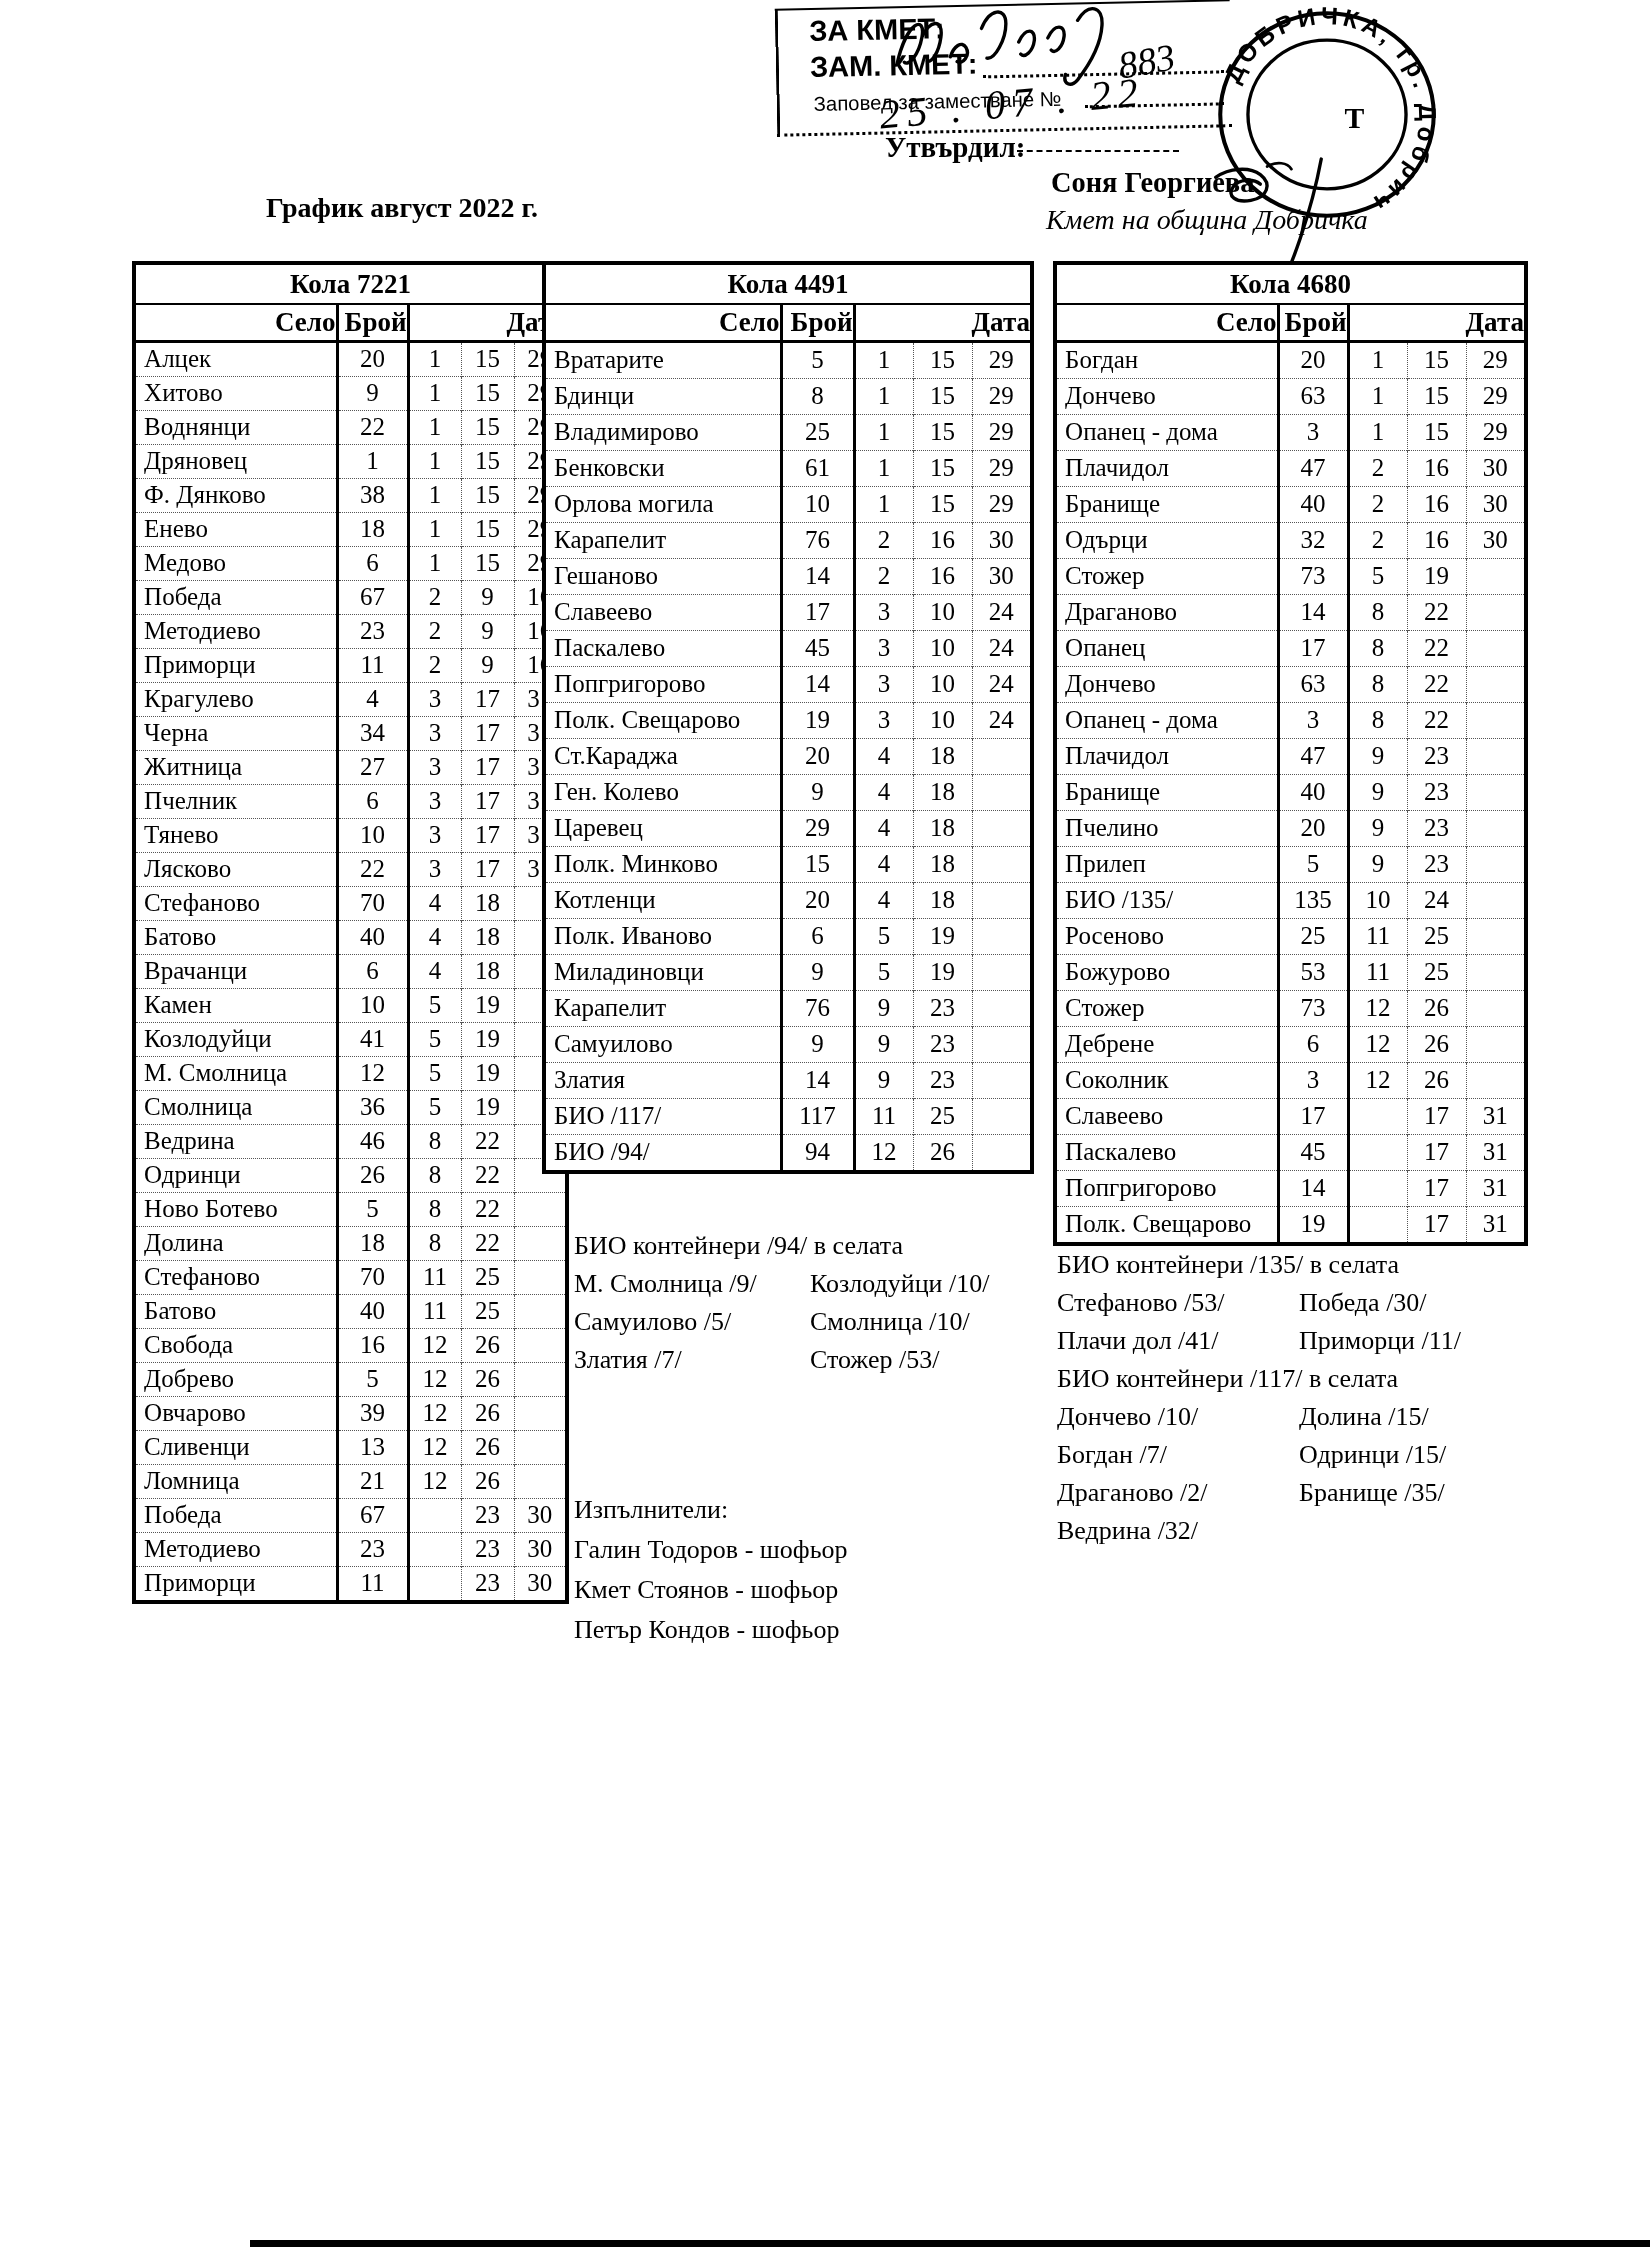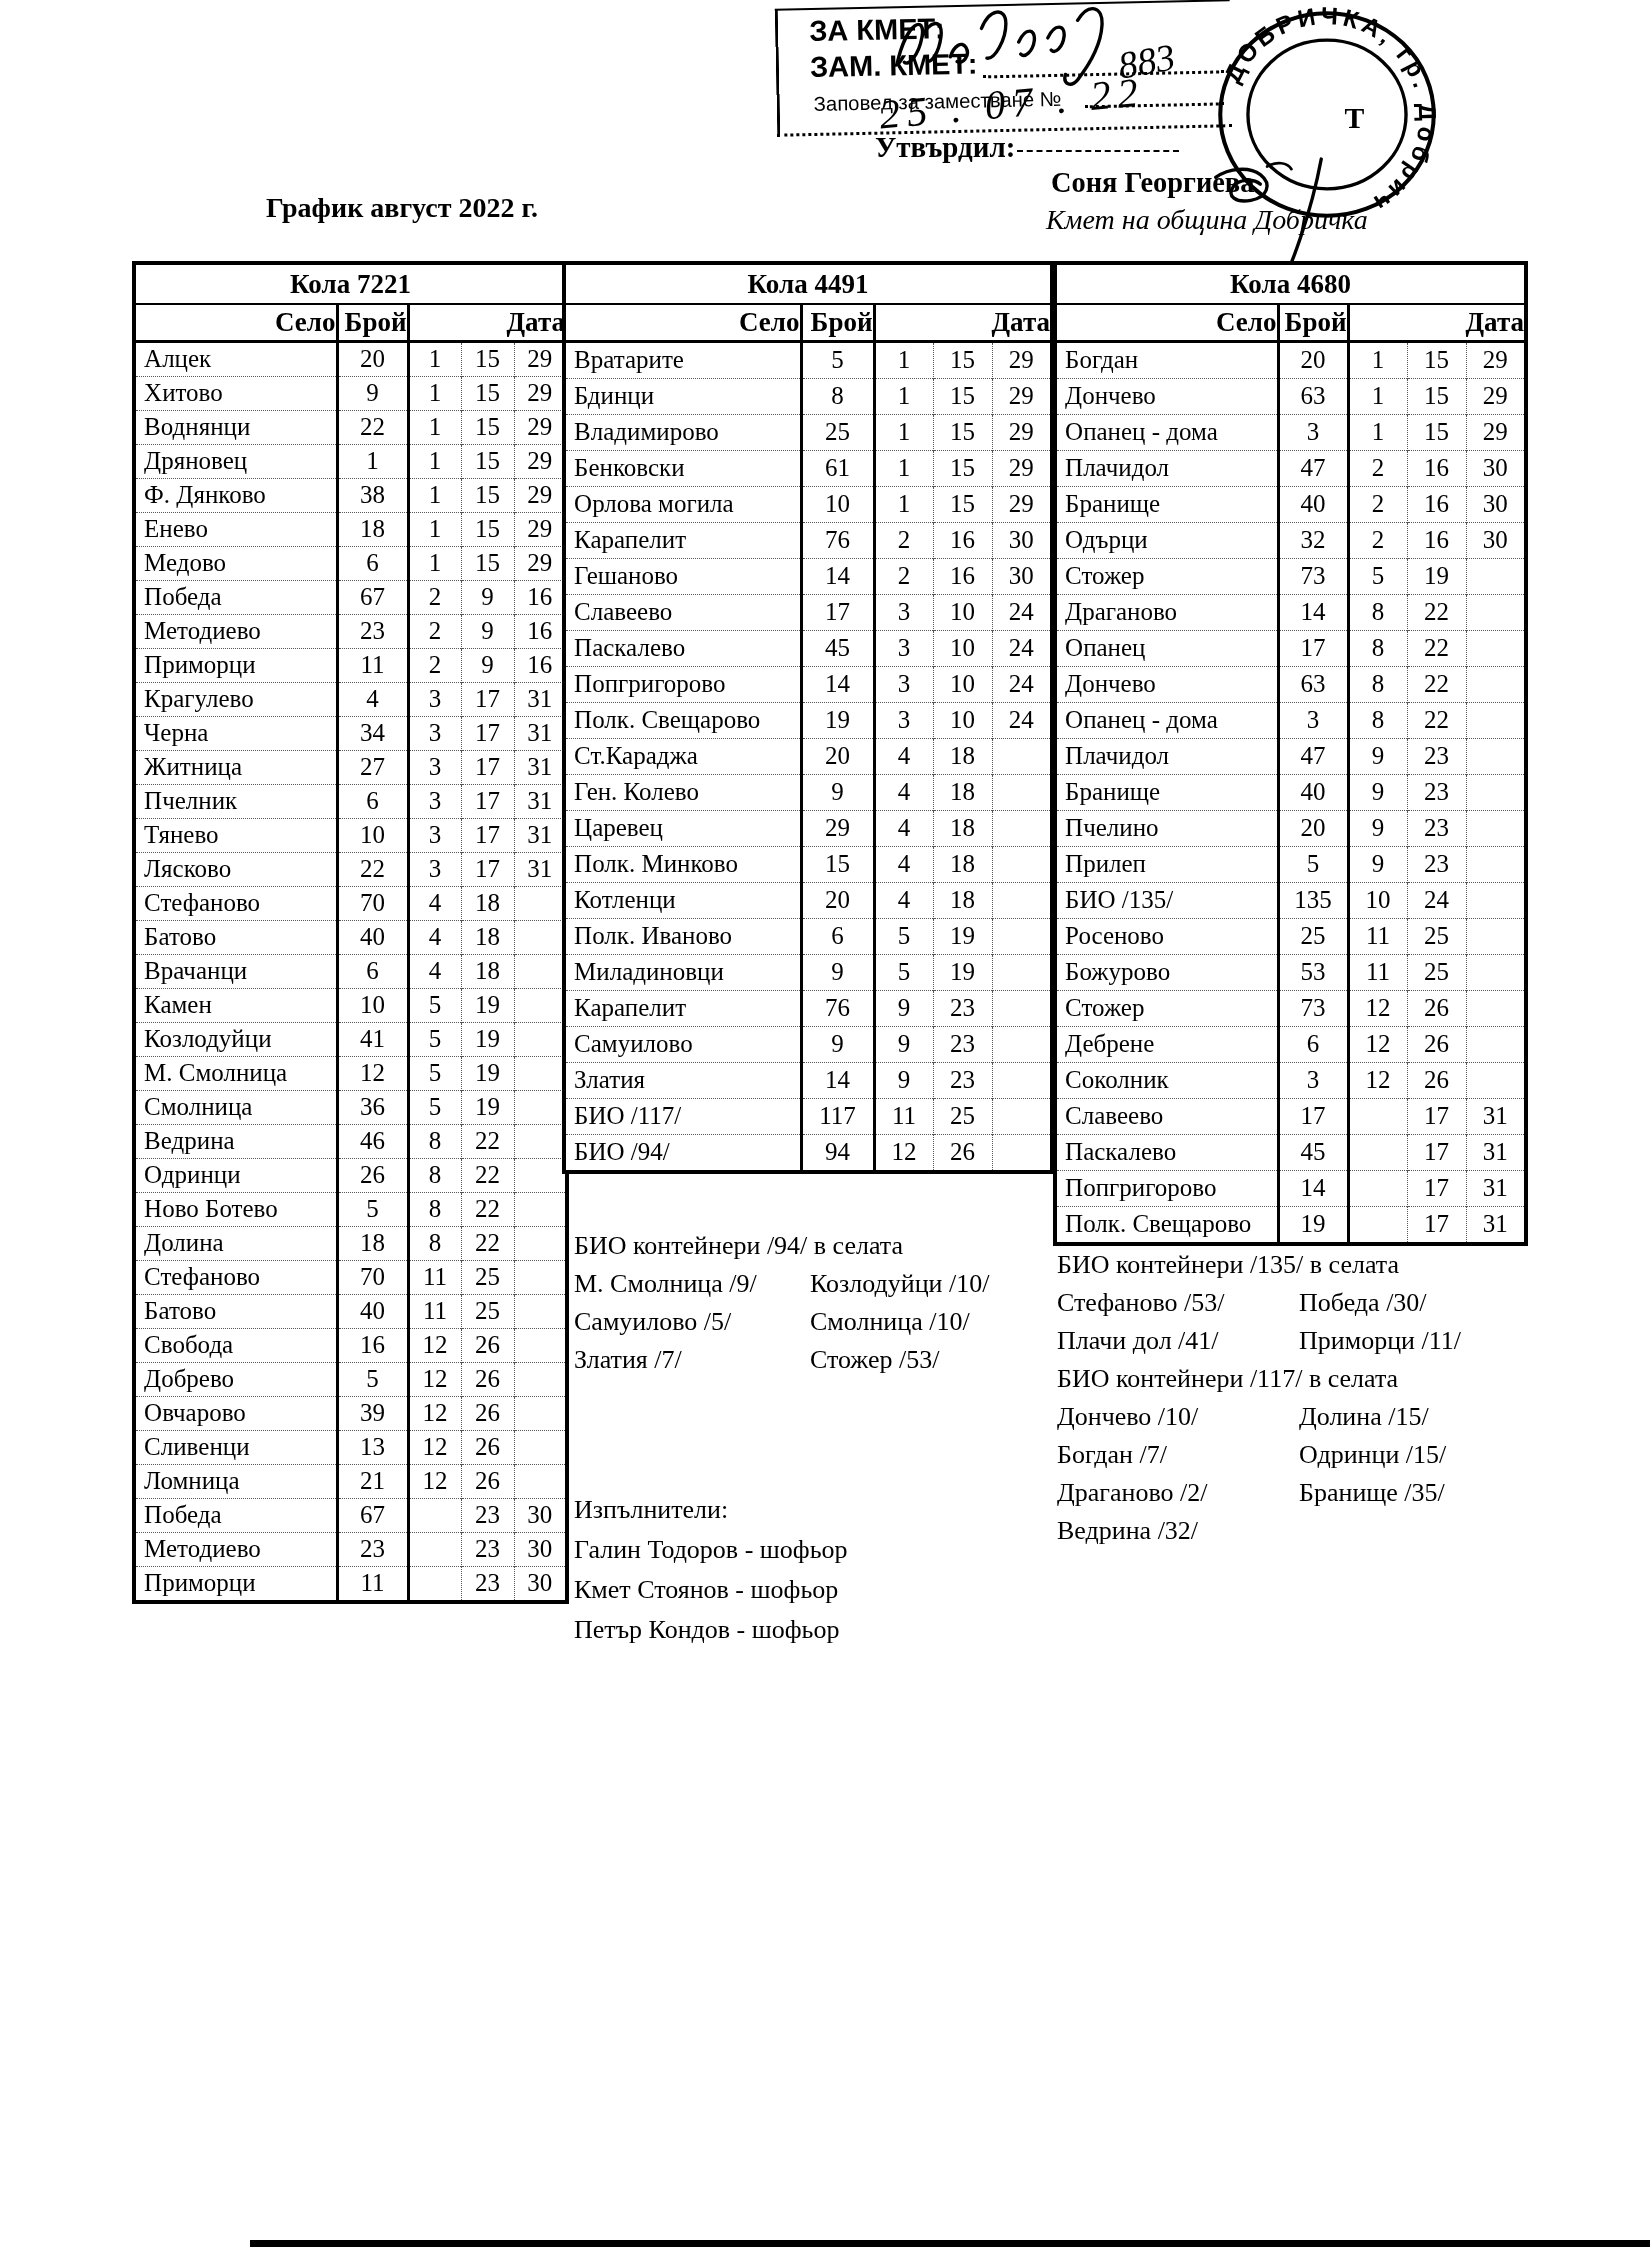--- a/index.html
+++ b/index.html
@@ -2,21 +2,21 @@
 <html style="font-size:10.8px"><head>
 <meta charset="utf-8">
 <style>
   html,body{margin:0;padding:0;background:#e8e8e8;}
   .page{position:relative;width:1651px;height:2250px;background:#ffffff;overflow:hidden;
         font-family:"Liberation Serif",serif;color:#000;}
   .abs{position:absolute;white-space:nowrap;}
 
   
   .title{font-size:28px;font-weight:bold;font-family:Liberation Serif, serif;}
-  .approved{font-size:29px;font-weight:bold;}
+  .approved{font-size:29px;font-weight:bold;margin-left:10px;}
   .approved-line{border-bottom:2.7px dashed #000;height:24.4px;}
   .approver-name{font-size:28.4px;font-weight:bold;}
   .approver-title{font-size:28px;font-style:italic;}
 
   
   .stamp-box{position:absolute;left:776px;top:4.1px;width:452px;height:123px;
              border-left:3.4px solid #000;border-top:2px solid #000;border-bottom:3.4px dotted #000;
              transform:rotate(-1.2deg);font-family:"Liberation Sans",sans-serif;}
   .sb-line1{position:absolute;left:31px;top:5.4px;font-size:29px;font-weight:bold;white-space:nowrap;}
   .sb-line2{position:absolute;left:31px;top:41px;font-size:29px;font-weight:bold;white-space:nowrap;}
@@ -371,21 +371,21 @@
         <tr>
           <td class="c-village">Приморци</td>
           <td class="c-count">11</td>
           <td class="c-d1"></td>
           <td class="c-d2">23</td>
           <td class="c-d3">30</td>
         </tr>
       </tbody>
   </table>
 
-  <table class="sched t2" style="left:562px;top:261px;width:487px">
+  <table class="sched t2" style="left:542px;top:261px;width:487px">
     <colgroup>
         <col style="width:237px">
         <col style="width:73px">
         <col style="width:59px">
         <col style="width:59px">
         <col style="width:60px">
       </colgroup>
     <thead>
       <tr class="title-row">
         <th colspan="5">Кола 4491</th>

